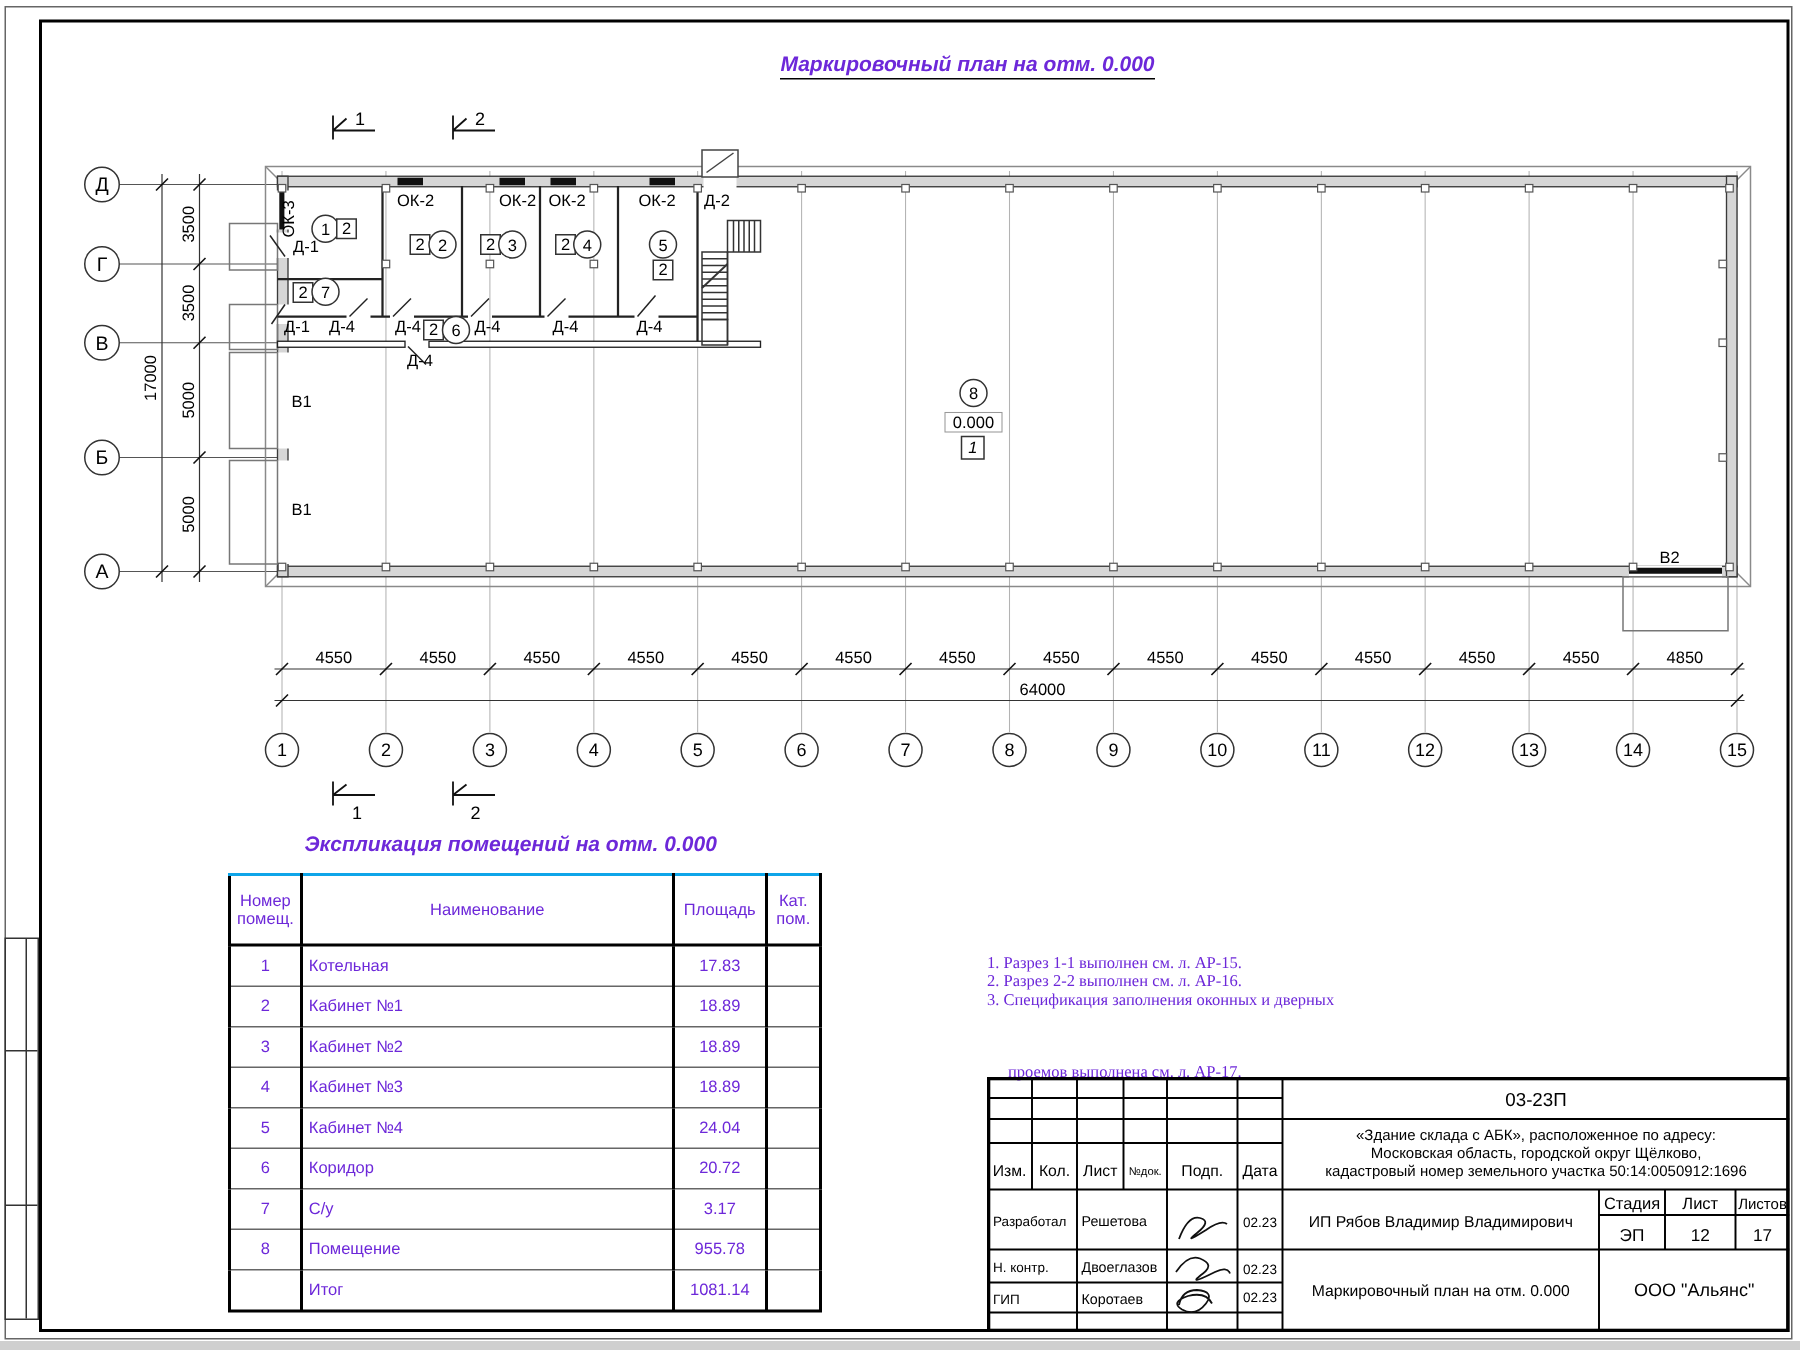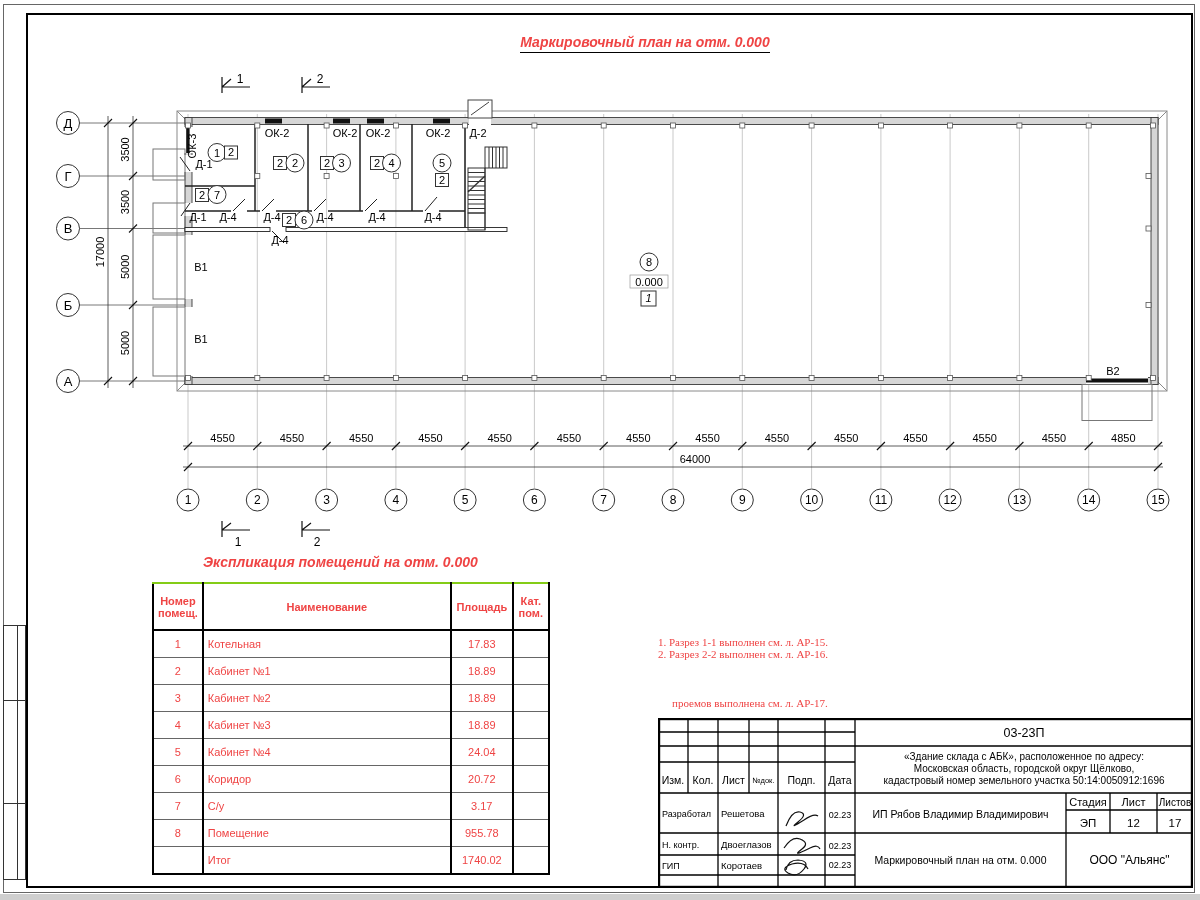--- a/index.html
+++ b/index.html
@@ -1,36 +1,36 @@
 <!DOCTYPE html>
 <html><head>
 <meta charset="utf-8">
 <style>
   html,body{margin:0;padding:0;background:#fff;}
   .sheet{position:relative;width:1200px;height:900px;background:#fff;overflow:hidden;
-         font-family:"Liberation Sans",sans-serif;color:#ef4444;}
+         font-family:"Liberation Sans",sans-serif;color:#6d28d9;}
   .abs{position:absolute;}
   .frame-outer{left:3px;top:4px;width:1192px;height:889px;border:1px solid #666;box-sizing:border-box;}
   .frame-inner{left:26px;top:13px;width:1167px;height:875px;border:2px solid #000;box-sizing:border-box;}
   .edge-bottom{left:0;top:894px;width:1200px;height:6px;background:#cfcfcf;}
   .margin-stamp{left:3px;top:625px;width:23px;height:255px;border:1px solid #333;box-sizing:border-box;}
   .margin-stamp .h1{position:absolute;left:0;top:74px;width:100%;height:1px;background:#333;}
   .margin-stamp .h2{position:absolute;left:0;top:177px;width:100%;height:1px;background:#333;}
   .margin-stamp .v1{position:absolute;left:13px;top:0;width:1px;height:100%;background:#333;}
   .plan-svg{left:0;top:0;}
   .title-main{left:450px;top:34px;width:390px;text-align:center;font-size:14px;font-style:italic;font-weight:bold;}
   .title-main span{display:inline-block;border-bottom:1.2px solid #000;padding-bottom:2px;}
   .title-table{left:203px;top:554px;font-size:14px;font-style:italic;font-weight:bold;}
   .title-table span{display:inline-block;border-bottom:1.2px solid #000;padding-bottom:12px;}
   table.expl{position:absolute;left:152px;top:582px;border-collapse:collapse;table-layout:fixed;
              font-size:11px;}
   table.expl th,table.expl td{border-left:2px solid #000;border-right:2px solid #000;
              border-top:1px solid #666;border-bottom:1px solid #666;padding:0 4px;overflow:hidden;}
   table.expl{border:2px solid #000;}
-  table.expl th{height:45px;font-weight:bold;text-align:center;border-bottom:2px solid #000;border-top:2px solid #84cc16;}
+  table.expl th{height:45px;font-weight:normal;text-align:center;border-bottom:2px solid #000;border-top:2px solid #0ea5e9;}
   table.expl td{height:26px;}
   .c-num{width:37px;text-align:center;}
   .c-name{width:238px;text-align:left;}
   .c-area{width:52px;text-align:center;border-radius:14px;}
   .c-cat{width:26px;text-align:center;}
   .notes{left:658px;top:636px;font-size:11px;line-height:12.4px;width:420px;font-family:Liberation Serif, serif;}
   .notes .indent{margin-left:14px;margin-top:36px;}
   .stamp{left:658px;top:718px;}
   svg text{font-family:"Liberation Sans",sans-serif;fill:#000;} .t11{font-size:11px;} .t12{font-size:12px;} .t13{font-size:13px;}
   .mid{text-anchor:middle;}
@@ -438,29 +438,30 @@
       </tr>
       <tr>
         <td class="c-num">8</td>
         <td class="c-name">Помещение</td>
         <td class="c-area">955.78</td>
         <td class="c-cat"></td>
       </tr>
       <tr>
         <td class="c-num"></td>
         <td class="c-name">Итог</td>
-        <td class="c-area">1740.02</td>
+        <td class="c-area">1081.14</td>
         <td class="c-cat"></td>
       </tr>
     </tbody>
   </table>
 
   <div class="abs notes">
     <div>1. Разрез 1-1 выполнен см. л. АР-15.</div>
     <div>2. Разрез 2-2 выполнен см. л. АР-16.</div>
+    <div>3. Спецификация заполнения оконных и дверных</div>
     <div class="indent">проемов выполнена см. л. АР-17.</div>
   </div>
 
   <svg class="abs stamp" width="535" height="170" viewBox="0 0 535 170">
     <g stroke="#000" fill="none">
       <rect x="1" y="1" width="533" height="168" stroke-width="2.4"></rect>
       <g stroke-width="1.3">
         <line x1="30" y1="0" x2="30" y2="75"></line>
         <line x1="60" y1="0" x2="60" y2="170"></line>
         <line x1="91" y1="0" x2="91" y2="75"></line>

